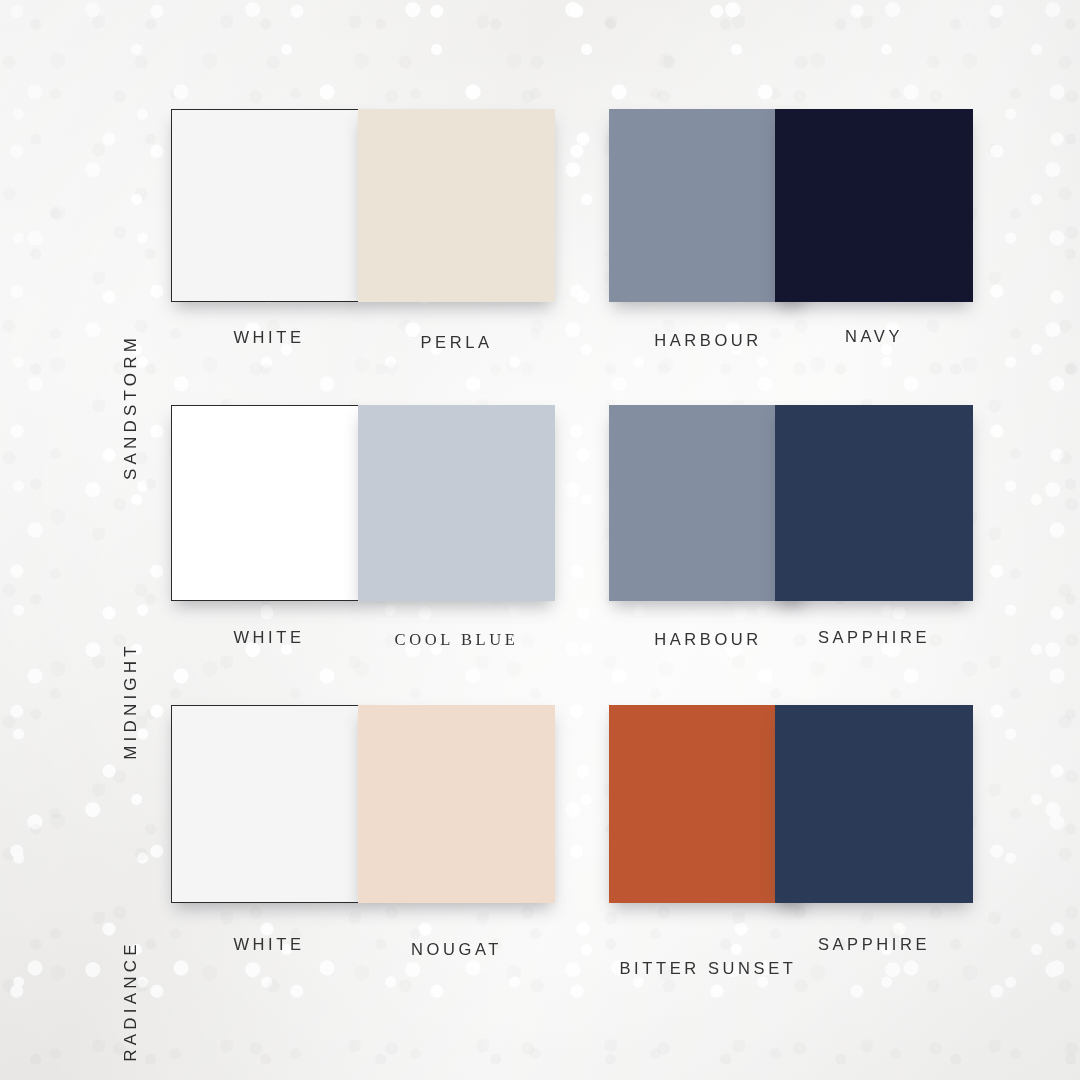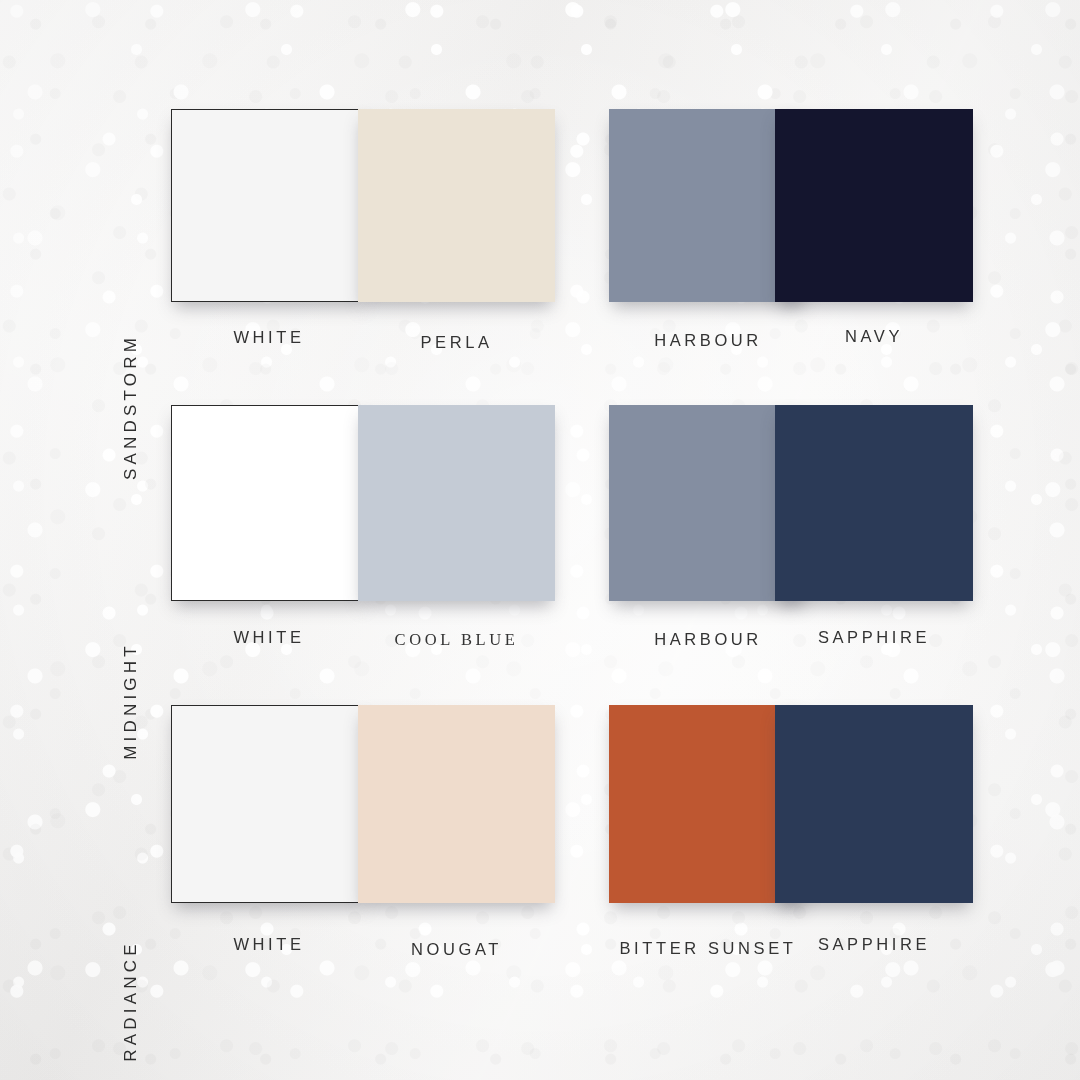--- a/index.html
+++ b/index.html
@@ -132,21 +132,21 @@
   #palette-row-0 .swatch-col-2 .swatch-label { margin-top: 29px; }
   #palette-row-0 .swatch-col-3 .swatch-label { margin-top: 25px; }
 
   #palette-row-1 .swatch-col-0 .swatch-label { margin-top: 27px; }
   #palette-row-1 .swatch-col-1 .swatch-label { margin-top: 29px; font-family: Liberation Serif, serif; }
   #palette-row-1 .swatch-col-2 .swatch-label { margin-top: 29px; }
   #palette-row-1 .swatch-col-3 .swatch-label { margin-top: 27px; }
 
   #palette-row-2 .swatch-col-0 .swatch-label { margin-top: 32px; }
   #palette-row-2 .swatch-col-1 .swatch-label { margin-top: 37px; }
-  #palette-row-2 .swatch-col-2 .swatch-label { margin-top: 36px; }
+  #palette-row-2 .swatch-col-2 .swatch-label { margin-top: 56px; }
   #palette-row-2 .swatch-col-3 .swatch-label { margin-top: 32px; }
 </style>
 </head>
 <body>
 
 <div id="paper-texture" style="background-color: rgb(243, 242, 241);"></div>
 <div id="vignette"></div>
 
 <div id="palette-board">
 

